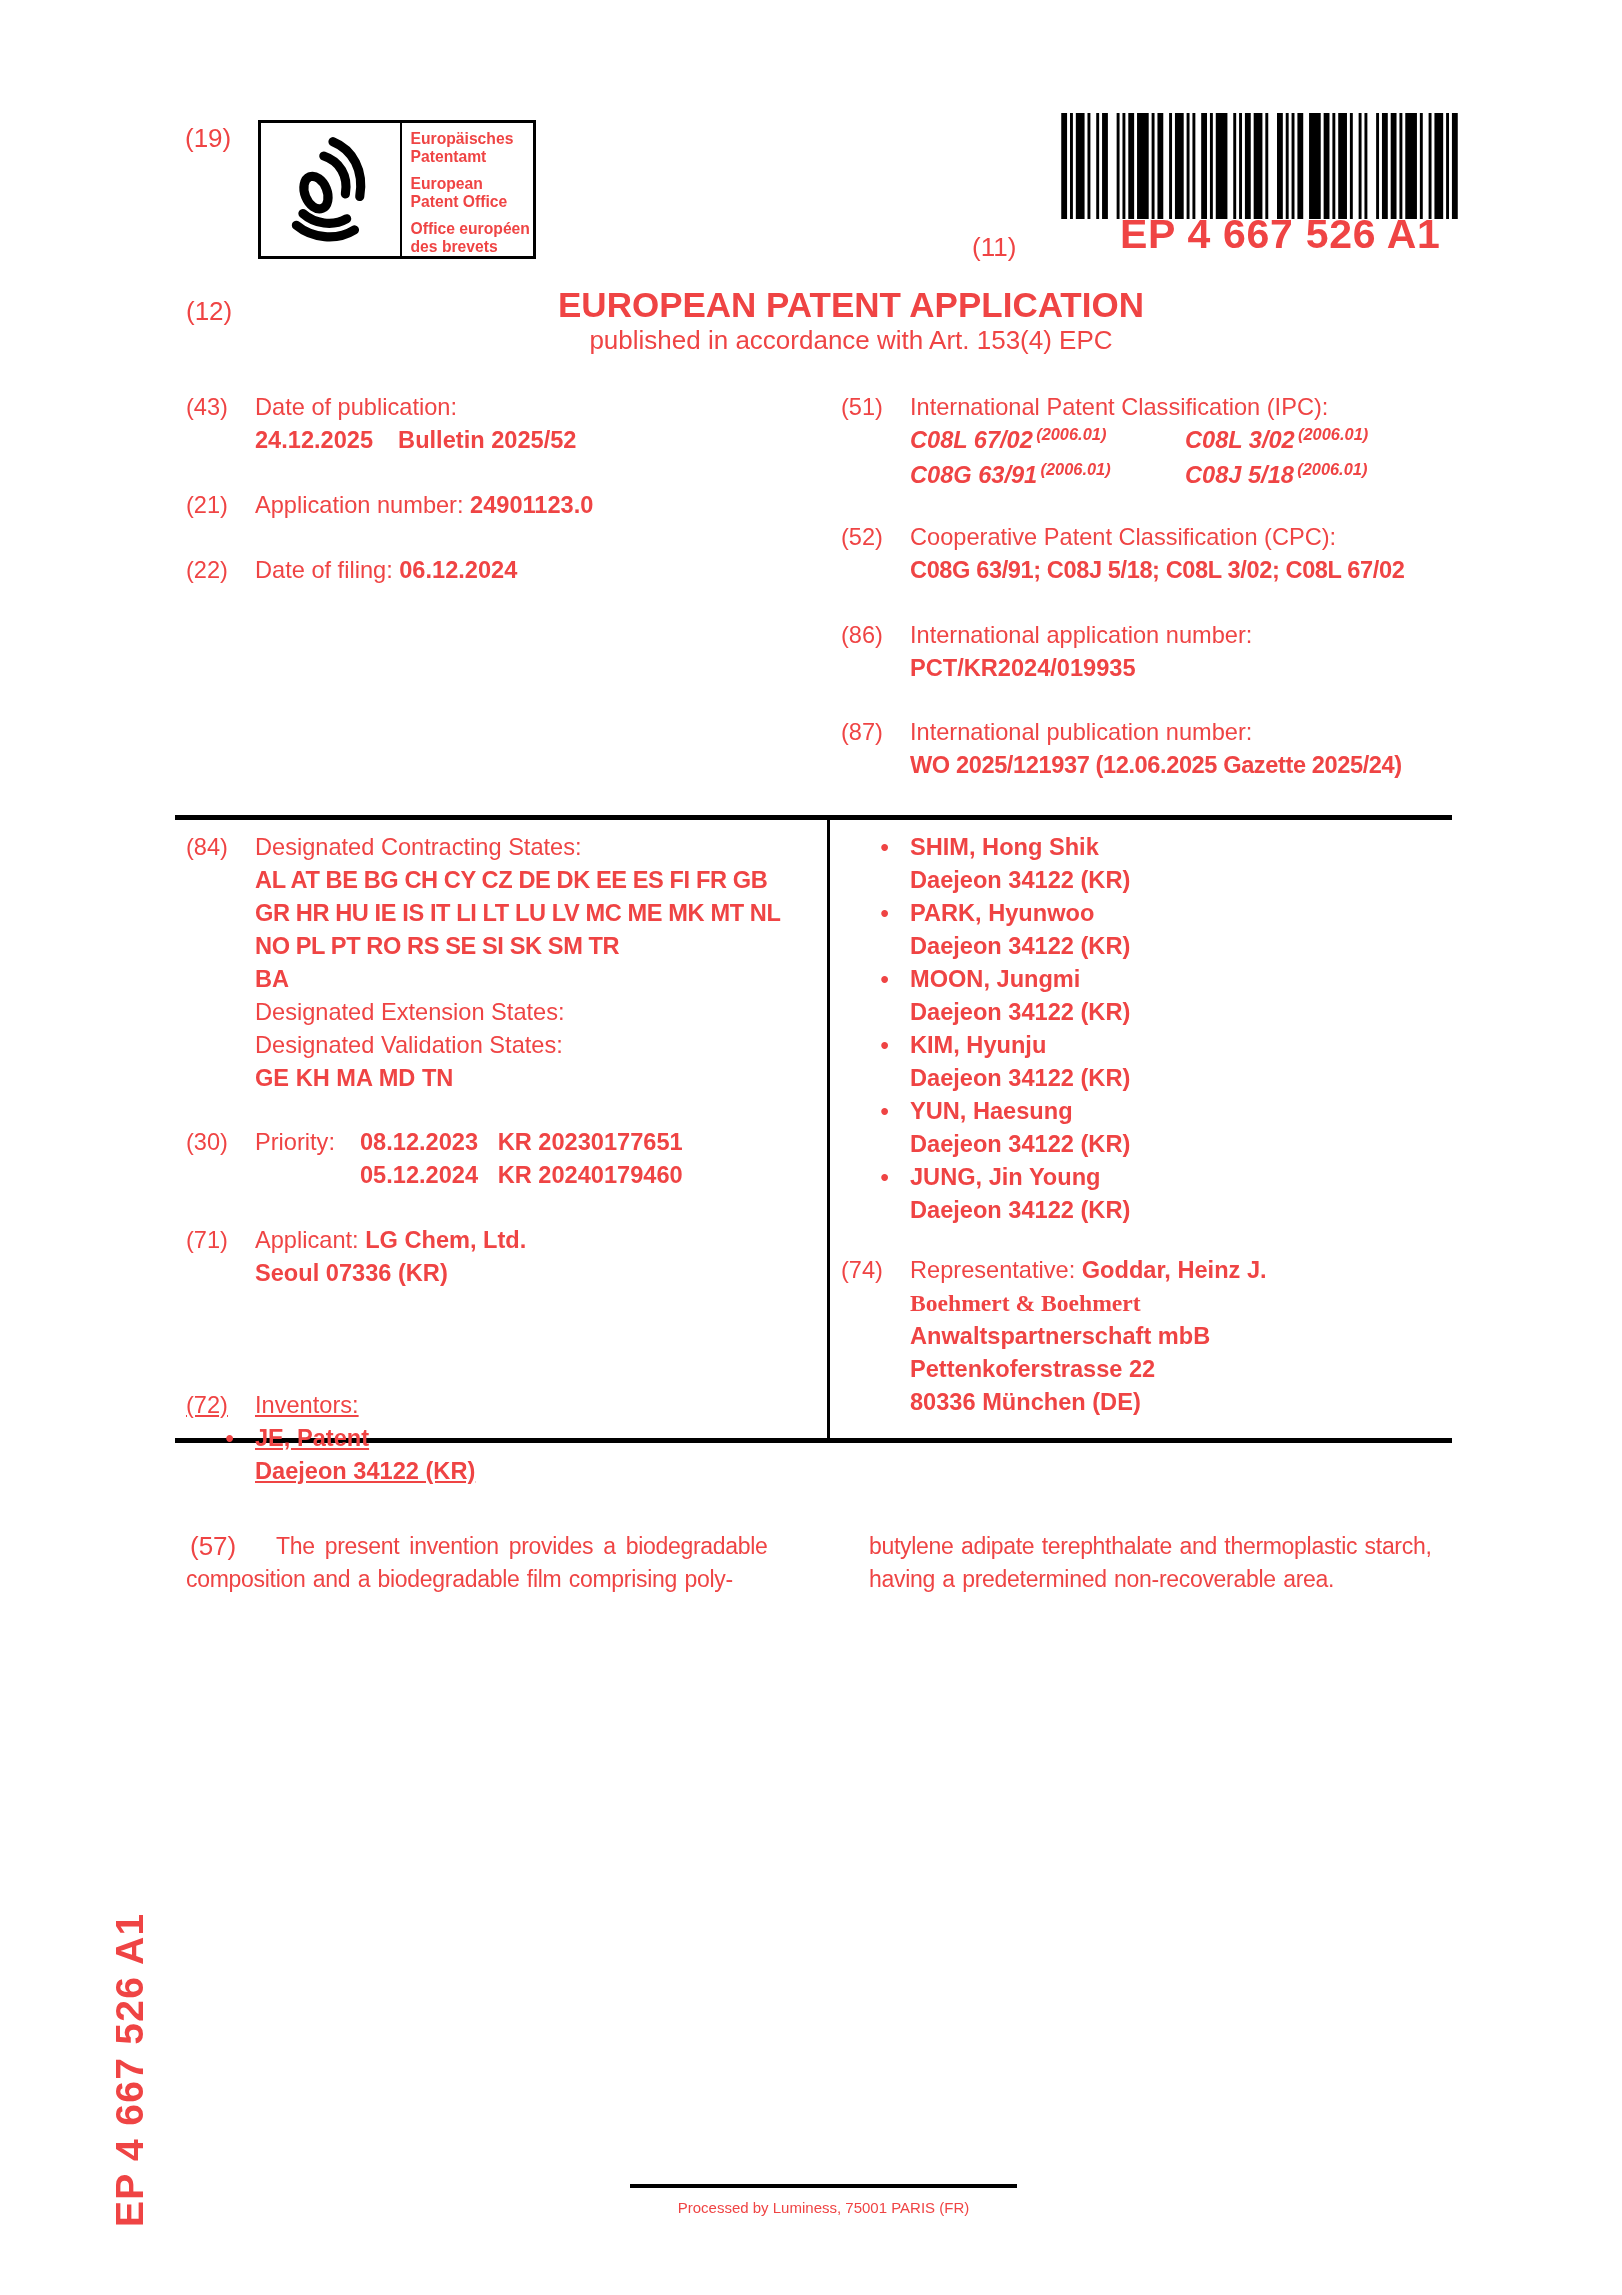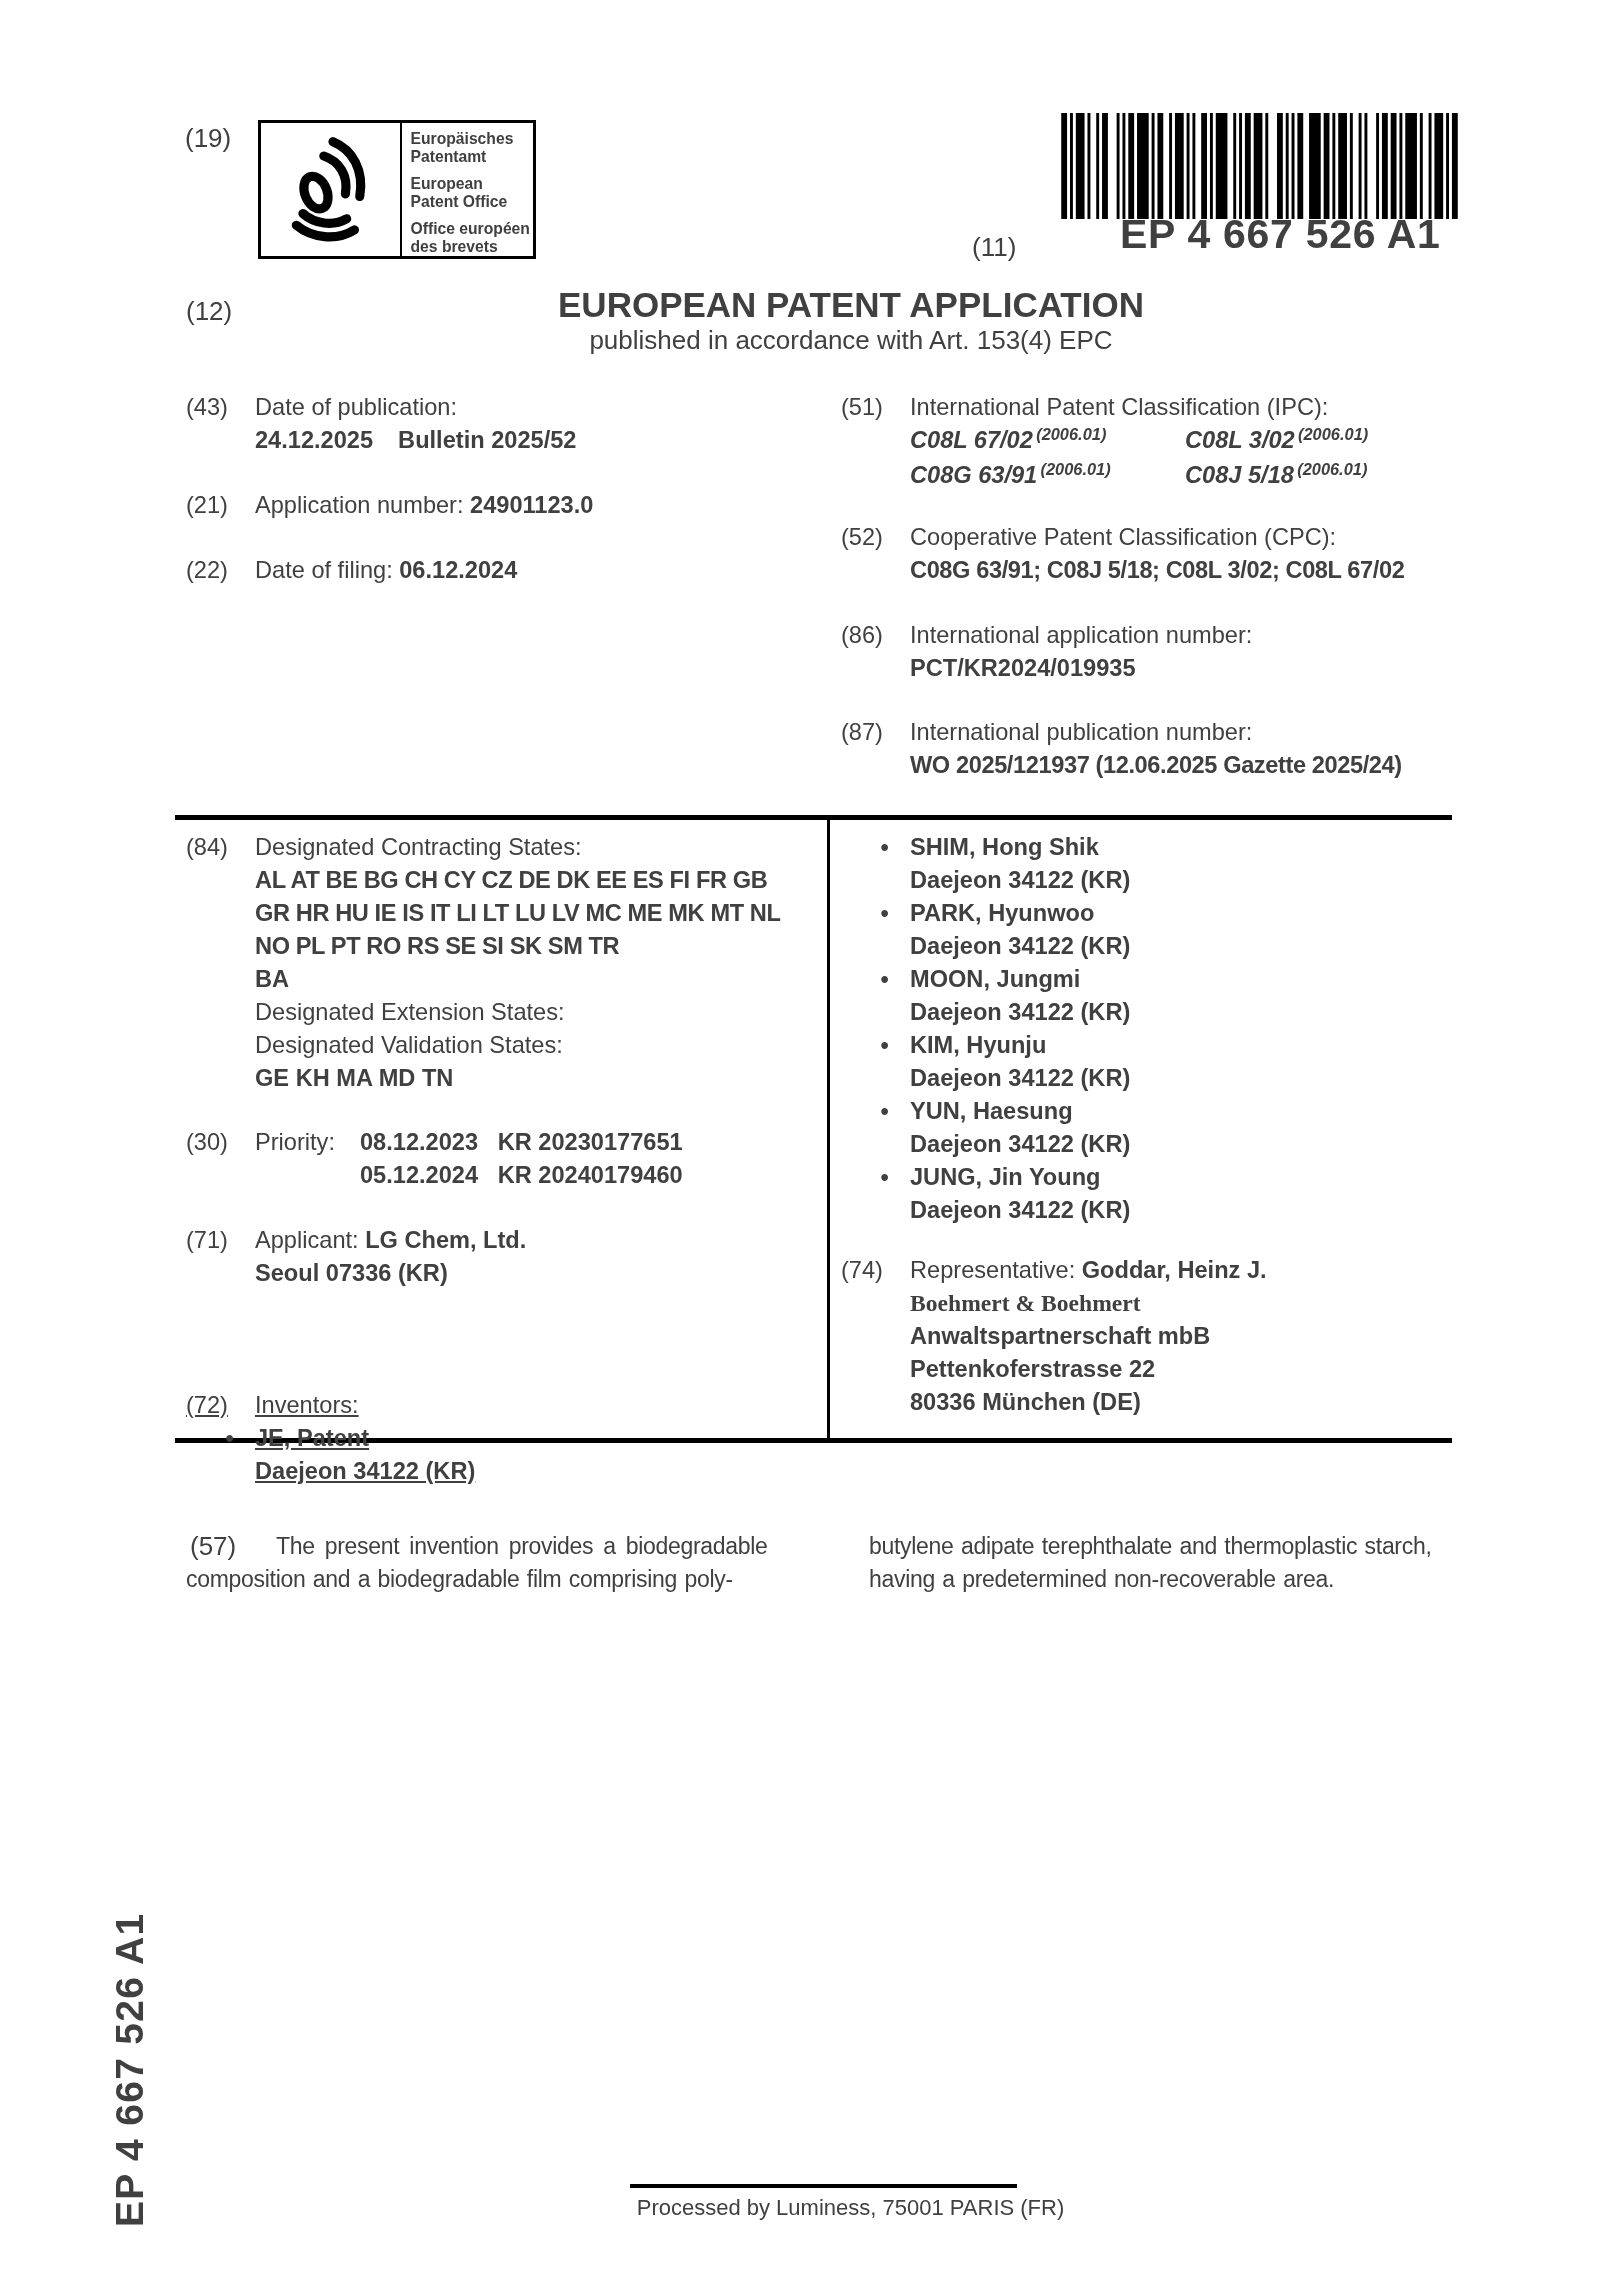--- a/index.html
+++ b/index.html
@@ -1,17 +1,17 @@
 <!DOCTYPE html>
 <html style="font-size:10.5px"><head>
 <meta charset="utf-8">
 <style>
   html,body{margin:0;padding:0;background:#888;}
   .page{
-    position:relative;width:1623px;height:2295px;background:#ffffff;color:#404040;
+    position:relative;width:1623px;height:2295px;background:#ffffff;color:#ef4444;
     font-family:"Liberation Sans","DejaVu Sans",sans-serif;
     font-size:23.6px;line-height:33px;overflow:hidden;
   }
   .abs{position:absolute;}
   .b{font-weight:bold;}
   .row{position:absolute;display:flex;align-items:flex-start;}
   .lbl{flex:0 0 69px;}
   .gap{margin-left:6.5px;}
   .biggap{margin-left:25px;}
   .line{white-space:nowrap;}
@@ -52,21 +52,21 @@
   .lbl-54{flex:0 0 98px;}
   .title-54{font-size:27.5px;line-height:34px;font-weight:bold;letter-spacing:0.3px;white-space:nowrap;}
   .abstract{font-size:23px;line-height:33px;letter-spacing:-0.3px;}
   .abs57-l1{padding-left:90px;word-spacing:3.9px;}
   .abs57-l2{word-spacing:1.3px;}
   
   .side-pub{left:106px;top:2227px;transform:rotate(-90deg);transform-origin:0 0;
     font-size:39px;line-height:47px;font-weight:bold;letter-spacing:1.3px;white-space:nowrap;}
   
   .footer-rule{left:630px;top:2184px;width:387px;height:3.9px;}
-  .footer-text{left:624px;top:2195px;width:453px;text-align:center;font-size:22px;line-height:26px;}
+  .footer-text{left:597px;top:2195px;width:453px;text-align:center;font-size:15px;line-height:26px;}
 </style>
 </head>
 <body>
 
 <div class="page">
 
   <div class="abs small-label label-19">(19)</div>
   <div class="abs logo-box">
     <div class="logo-fig">
       <svg width="98" height="118" viewBox="0 0 150 180">

